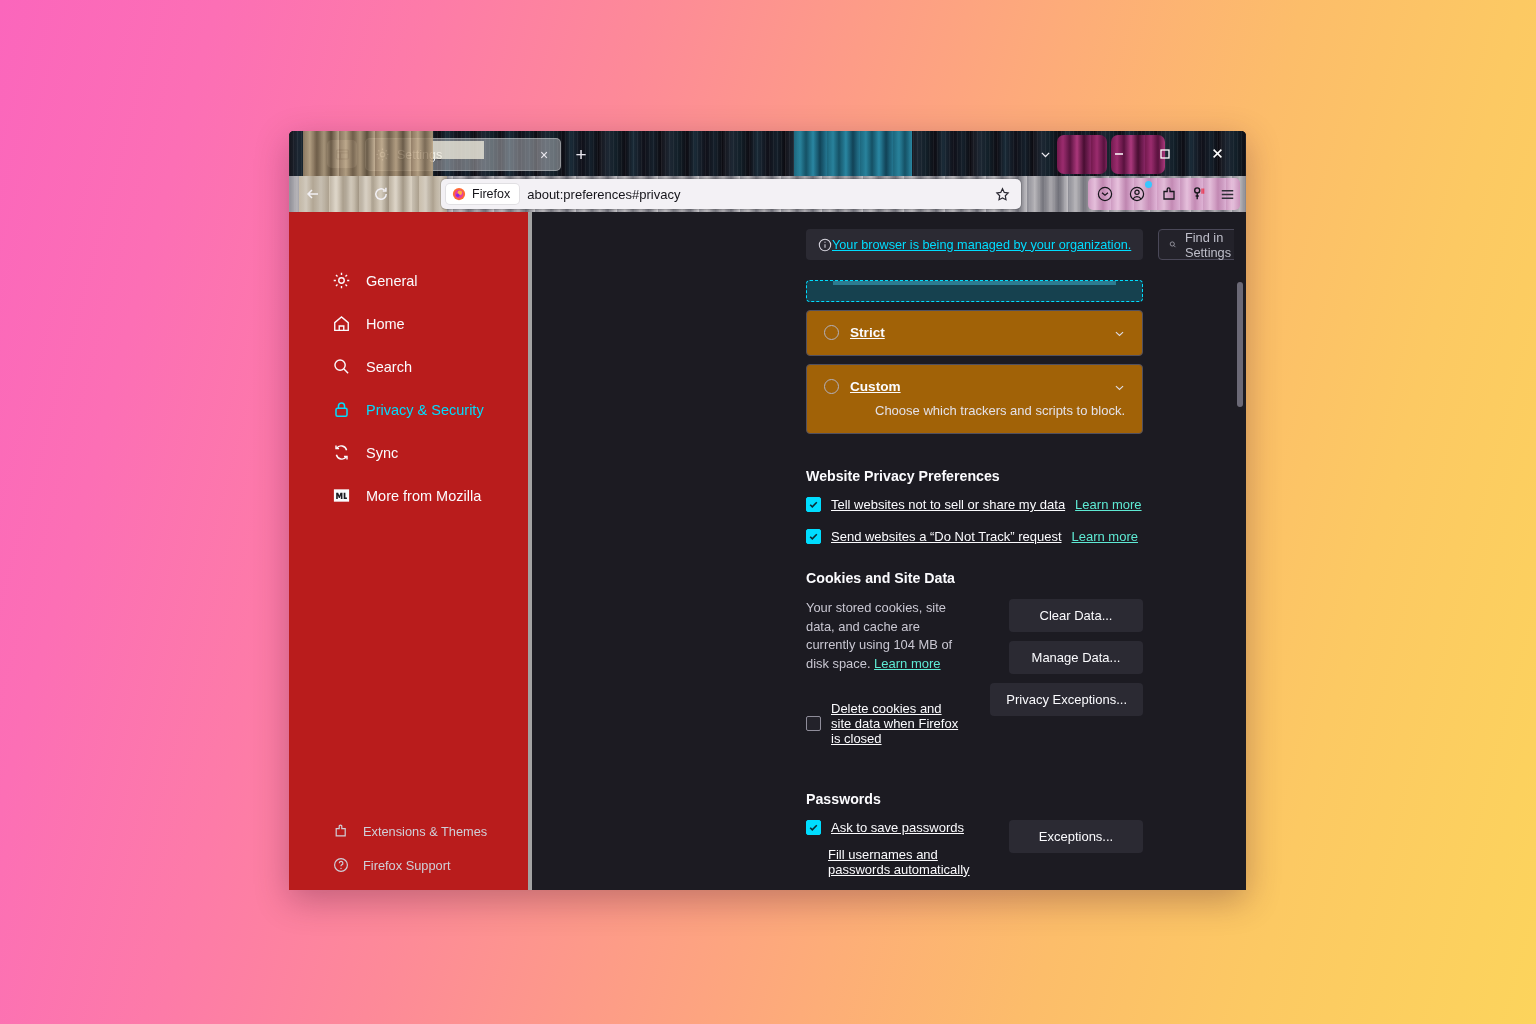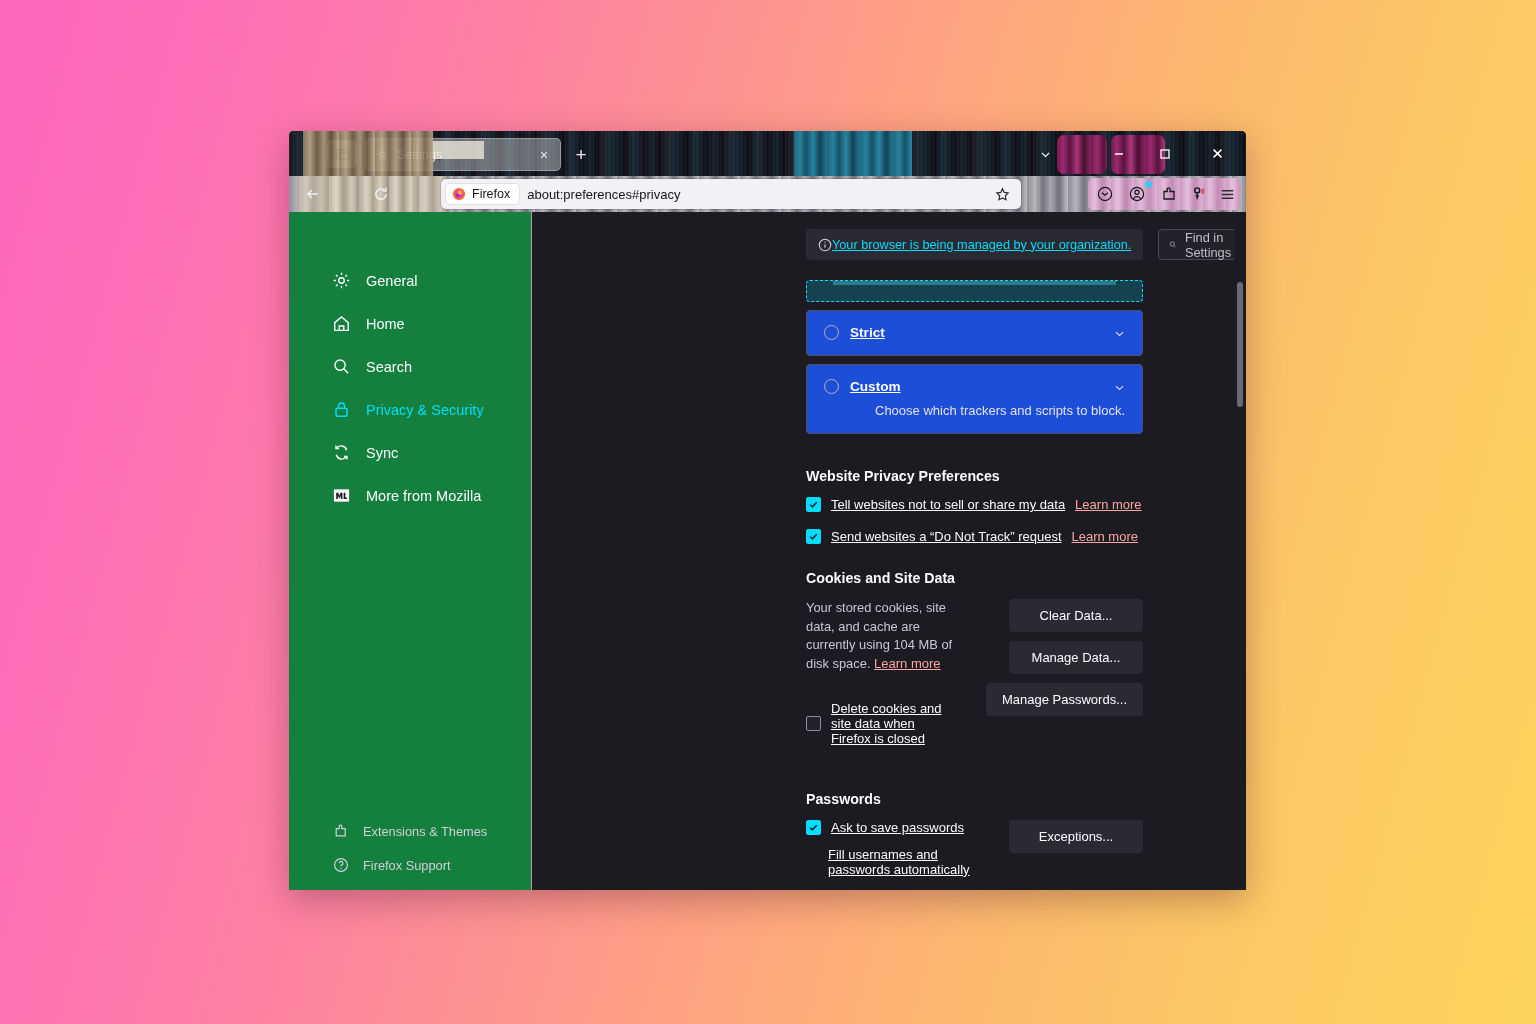--- a/index.html
+++ b/index.html
@@ -195,22 +195,22 @@
   .content {
     position: relative;
     height: calc(759px - 45px - 36px);
     display: flex;
     background: #1c1b22;
   }
 
   
   .sidebar {
     width: 243px; flex: 0 0 243px;
-    background: #15803d;
-    border-right: 1px solid #a3a3a3;
+    background: #b91c1c;
+    border-right: 4px solid #a3a3a3;
     position: relative;
     padding-top: 47px;
   }
   .nav-item {
     display: flex; align-items: center; gap: 15px;
     height: 43px; padding-left: 43px;
     color: #fbfbfe; font-size: 14.5px;
   }
   .nav-item.active { color: #00ddff; }
   .nav-item .ico { width: 19px; height: 19px; flex: 0 0 19px; }
@@ -248,21 +248,21 @@
     background: #23222a; border: 1px solid #4a4858;
     display: flex; align-items: center; gap: 8px; padding: 0 10px;
     color: #bfbfca; font-size: 12.8px;
   }
 
   .pane { padding: 0 103px 0 274px; }
 
   
   .card {
     border: 1px solid #52505e; border-radius: 4px;
-    background: #1d4ed8;
+    background: #a16207;
     padding: 14px 17px 15px 17px;
     margin-bottom: 8px;
     position: relative;
   }
   .card.selected {
     background: #16414f;
     border: 1px dashed #00ddff;
     height: 22px; padding: 0; margin-bottom: 8px; overflow: hidden;
   }
   .card.selected::before {
@@ -290,21 +290,21 @@
   .cb {
     width: 15px; height: 15px; border-radius: 2px; flex: 0 0 15px;
     border: 1px solid #8f8d9a; background: #23222a;
   }
   .cb.on {
     background: #00ddff; border-color: #00ddff;
     display: flex; align-items: center; justify-content: center;
   }
   .row-label { font-size: 13px; color: #fbfbfe; }
   .row-label u { text-decoration: underline; }
-  .link { color: #fca5a5; text-decoration: underline; font-size: 13px; }
+  .link { color: #5eead4; text-decoration: underline; font-size: 13px; }
 
   .split { display: flex; align-items: flex-start; gap: 28px; }
   .split-left { flex: 1; }
   .split-right { display: flex; flex-direction: column; gap: 9px; align-items: flex-end; }
   .desc {
     font-size: 12.9px; color: #c9c7d2; line-height: 1.45; max-width: 415px;
   }
   .btn {
     background: #2b2a33; color: #fbfbfe;
     border: 0; border-radius: 4px;
@@ -618,21 +618,21 @@
                 <a class="link" href="#">Learn more</a>
               </div>
               <div class="row" style="margin-top:27px;">
                 <span class="cb"></span>
                 <span class="row-label"><u>Delete cookies and site data when Firefox is closed</u></span>
               </div>
             </div>
             <div class="split-right">
               <button class="btn">Clear Data...</button>
               <button class="btn">Manage Data...</button>
-              <button class="btn">Manage Passwords...</button>
+              <button class="btn">Privacy Exceptions...</button>
             </div>
           </div>
 
           <div class="sect-title" style="margin-top:28px;">Passwords</div>
 
           <div class="split">
             <div class="split-left">
               <div class="row tight">
                 <span class="cb on">
                   <svg width="11" height="11" viewBox="0 0 12 12" fill="none" stroke="#0b2b33" stroke-width="1.7">

